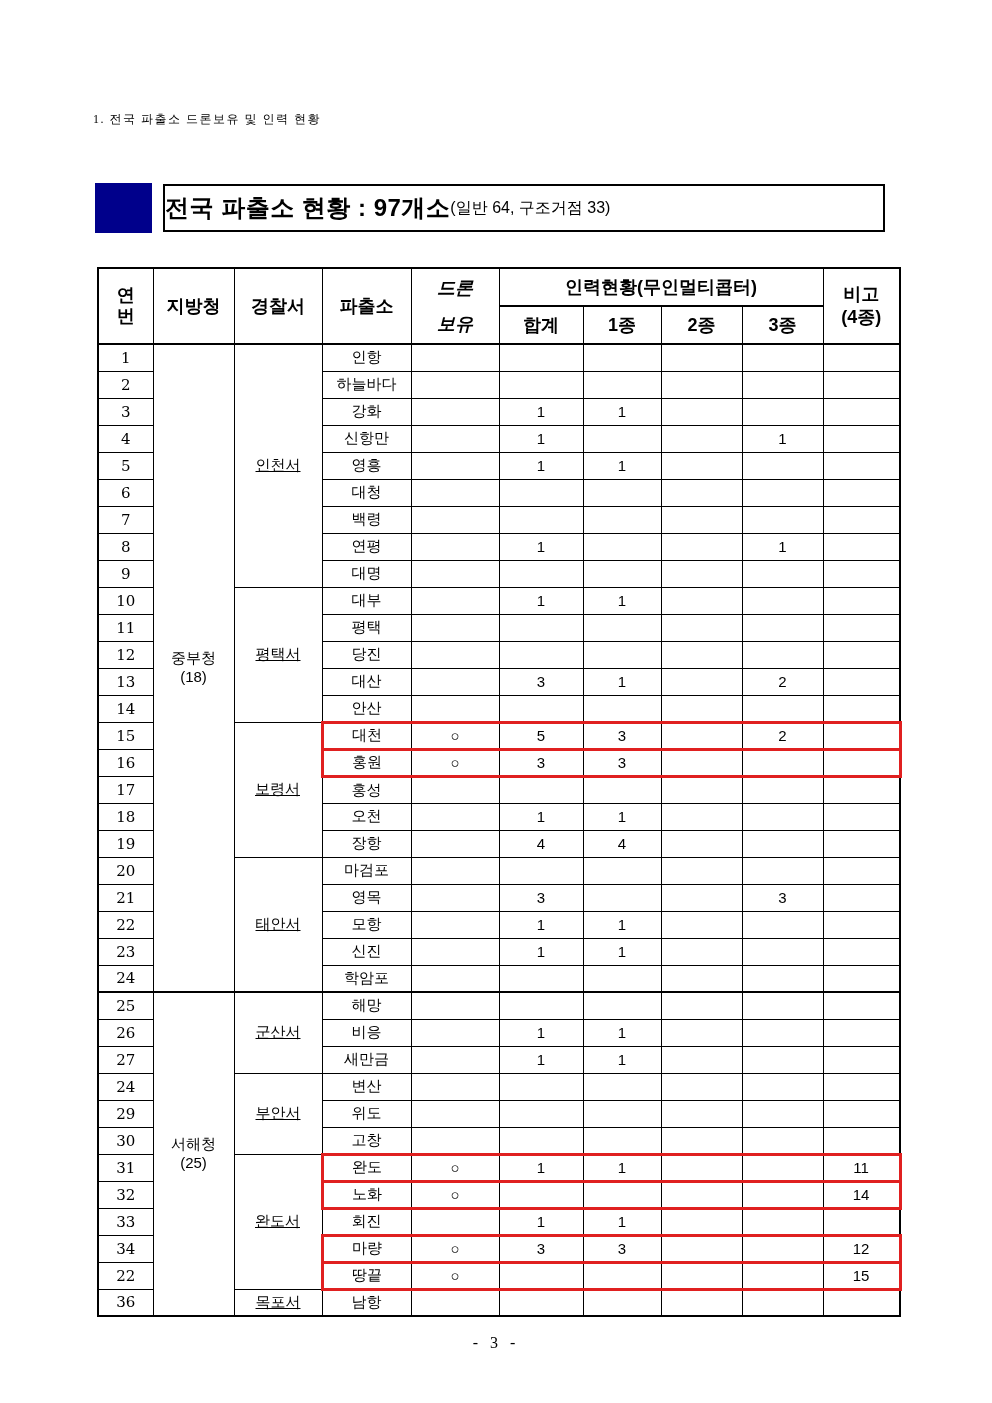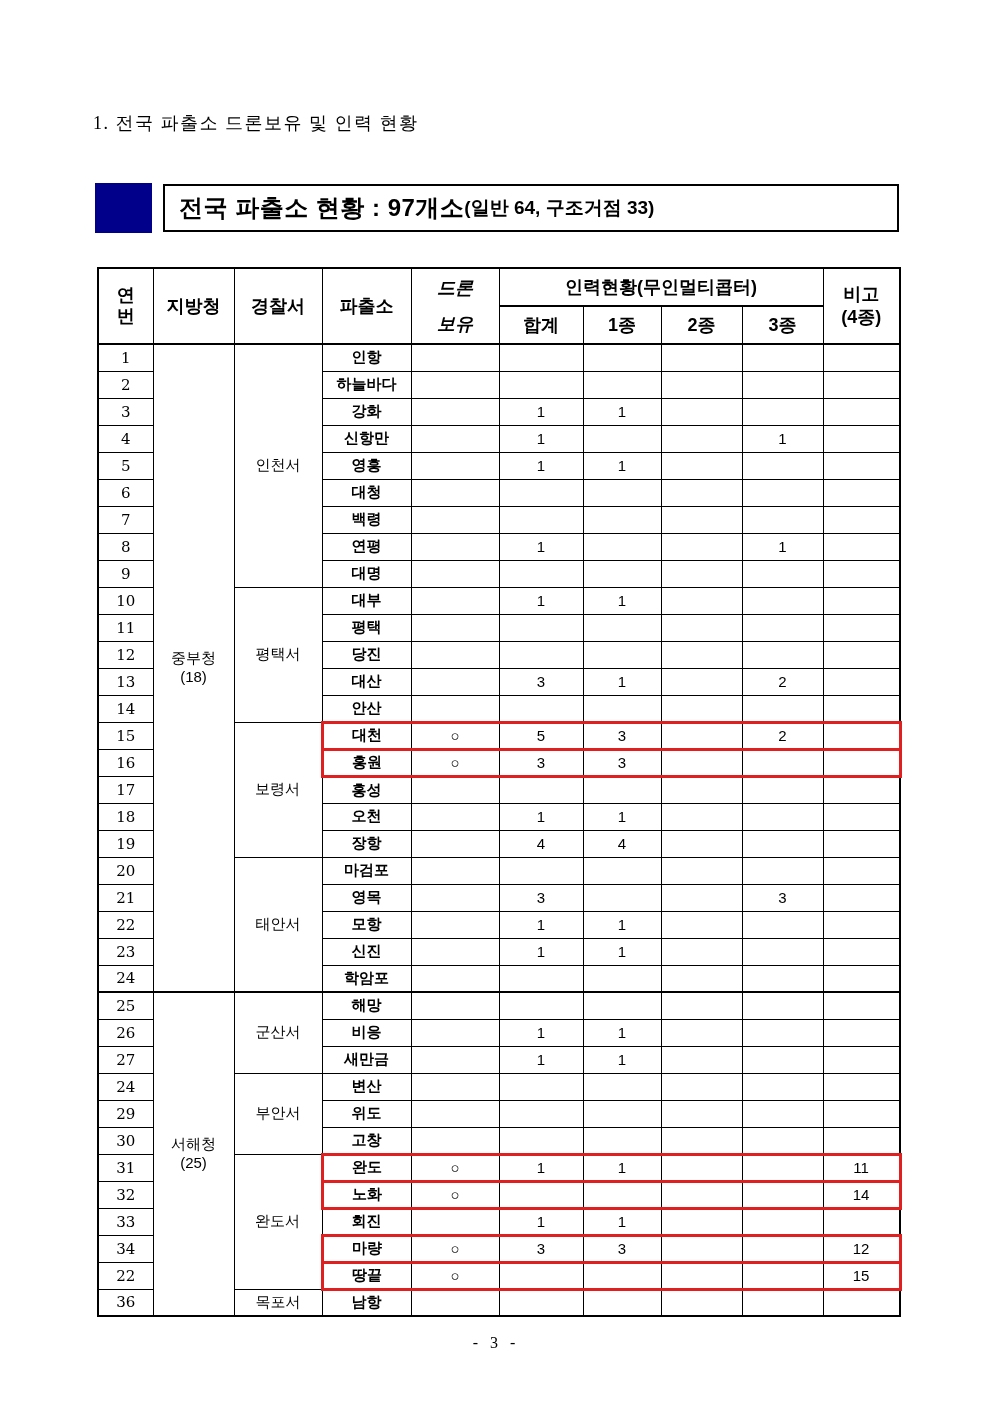--- a/index.html
+++ b/index.html
@@ -6,37 +6,36 @@
   body {
     width: 992px; height: 1403px;
     background: #ffffff;
     position: relative;
     font-family: "Liberation Sans", sans-serif;
     color: #000;
   }
   .doc-title {
     position: absolute; left: 93px; top: 111px;
     font-family: "Liberation Serif", serif;
-    font-size: 18px; letter-spacing: 1.5px;
+    font-size: 12px; letter-spacing: 1.5px;
     white-space: nowrap;
   }
   .banner-square {
     position: absolute; left: 95px; top: 183px;
     width: 57px; height: 50px;
     background: var(--banner-blue, #00008B);
   }
   .banner-box {
     position: absolute; left: 163px; top: 184px;
     width: 718px; height: 44px;
     border: 2px solid #000;
     display: flex; align-items: center;
-    padding-left: 14px;
   }
   .banner-main { font-size: 24px; font-weight: bold; letter-spacing: 0.5px; white-space: nowrap; }
-  .banner-sub  { font-size: 19px; font-weight: bold; white-space: nowrap; }
+  .banner-sub  { font-size: 16px; font-weight: normal; white-space: nowrap; }
   table.data-table {
     position: absolute; left: 97px; top: 267px;
     width: 802px;
     border-collapse: collapse;
     table-layout: fixed;
     border: 2px solid #000;
   }
   .data-table th, .data-table td {
     border: 1px solid #000;
     text-align: center;
@@ -60,22 +59,22 @@
     font-family: "DejaVu Serif", serif;
     font-size: 16px;
     text-align: left;
     padding-left: 5px;
   }
   .cell-region {
     white-space: pre-line;
     line-height: 1.25;
     font-size: 16px;
   }
-  .cell-station { font-size: 16px; }
-  .cell-substation { font-size: 16px; font-weight: bold; }
+  .cell-station { font-size: 16px; text-decoration: underline; }
+  .cell-substation { font-size: 16px; }
   .cell-drone { font-size: 15px; }
   
   tr.group-break td { border-top-width: 2px; margin-top: 31px; }
   
   tr.hl td.hlc {
     border-top: 3px solid var(--hl-red, #e02020);
     border-bottom: 3px solid var(--hl-red, #e02020);
   }
   tr.hl td.hl-first { border-left: 3px solid var(--hl-red, #e02020); }
   tr.hl td.hl-last  { border-right: 3px solid var(--hl-red, #e02020); }

